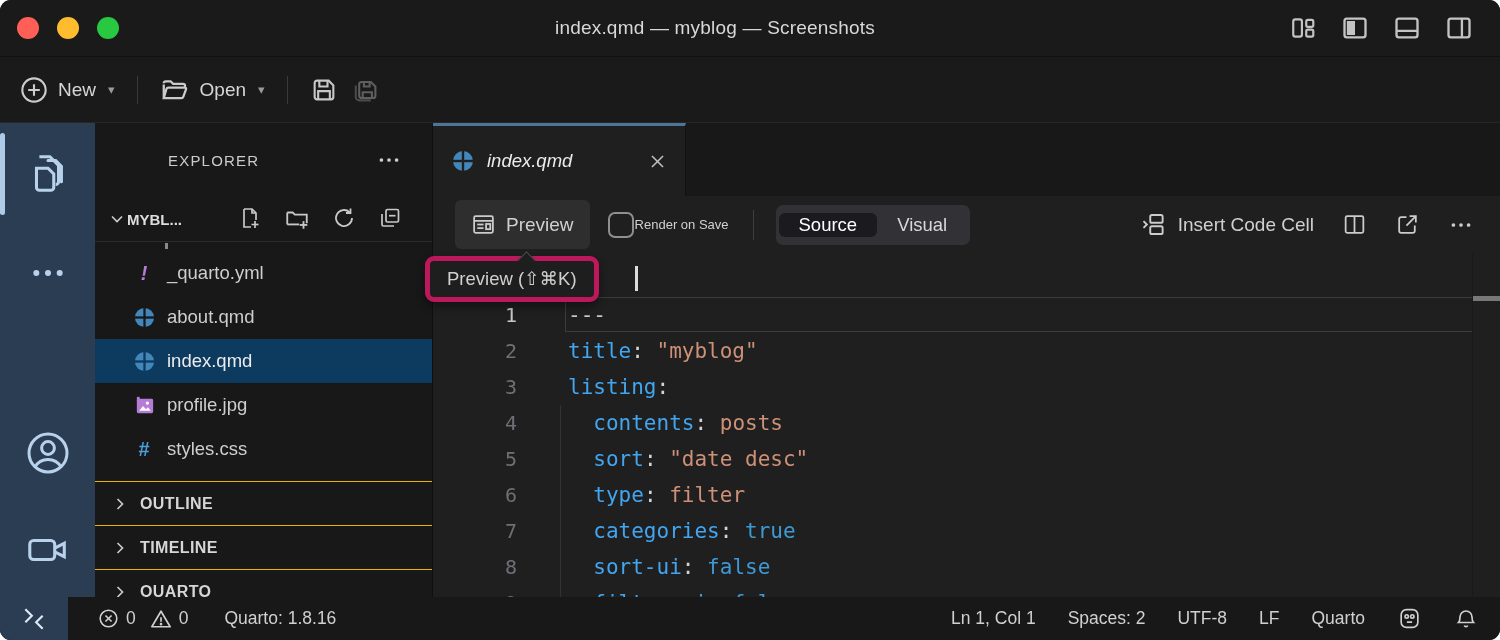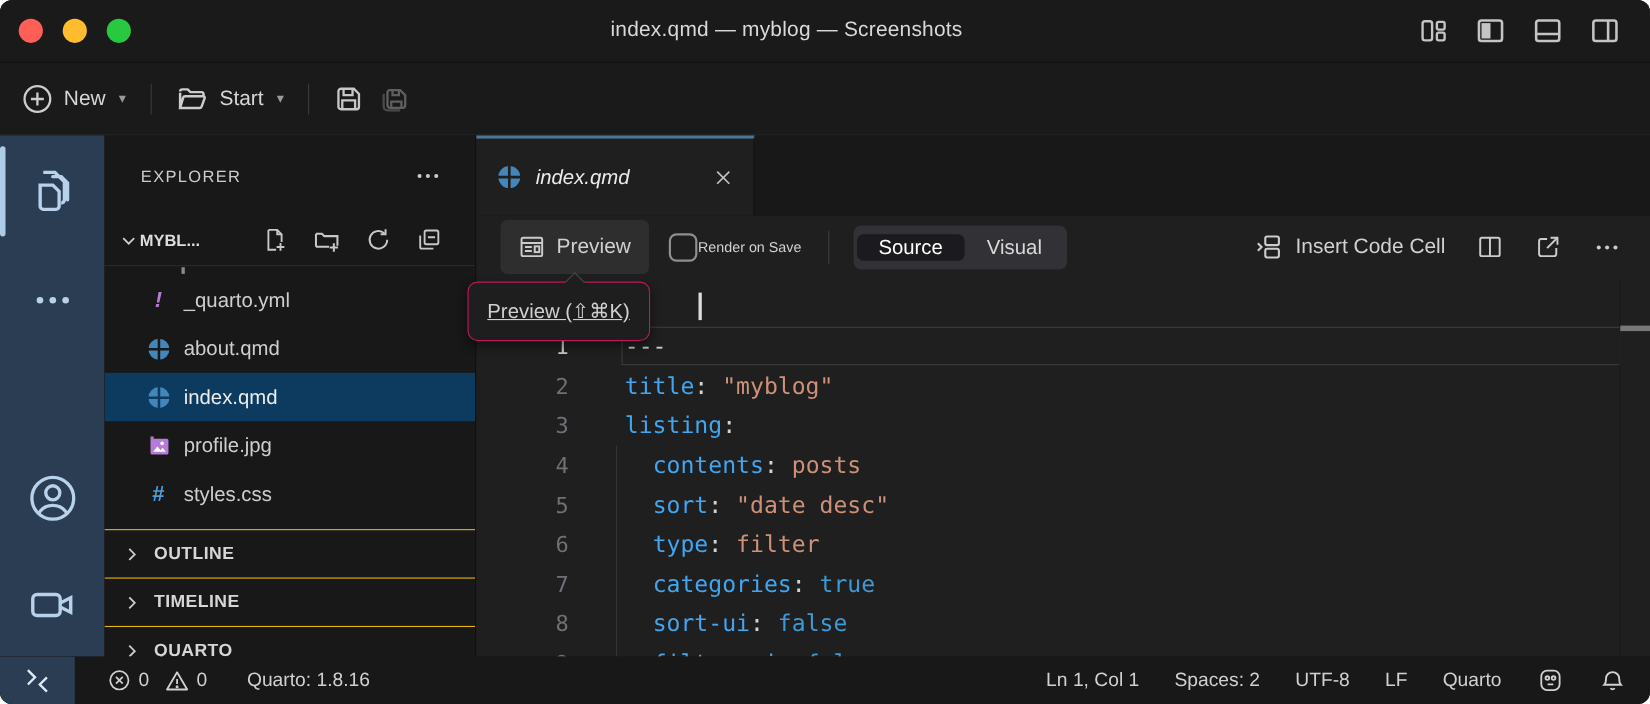--- a/index.html
+++ b/index.html
@@ -31,21 +31,21 @@
   .pillbtn{height:42px;border:1px solid #3e3e3e;border-radius:8px;background:#1f1f1f;display:flex;align-items:center;
     justify-content:center;font-size:19px;color:#d6d6d6;padding:0 22px;gap:12px;}
   
   .main{position:absolute;top:122px;left:0;right:0;bottom:43px;display:flex;border-top:1px solid #262626;overflow:hidden;}
   
   .activitybar{position:relative;width:95px;flex:none;background:#2b3d52;}
   .act-indicator{position:absolute;left:0;top:10px;width:5px;height:82px;background:#aecbe8;border-radius:3px;}
   .act-item{position:absolute;left:0;width:95px;display:flex;justify-content:center;color:#b9d2ec;}
   
   .sidebar{position:relative;width:338px;flex:none;background:#181818;border-right:1px solid #0f0f0f;overflow:hidden;}
-  .exp-header{height:74px;display:flex;align-items:center;padding:0 30px 0 33px;}
+  .exp-header{height:74px;display:flex;align-items:center;padding:0 30px 0 33px;margin-left:40px;}
   .exp-title{font-size:15px;letter-spacing:1.2px;color:#cccccc;flex:1;}
   .sec-row{height:44px;display:flex;align-items:center;padding:0 30px 0 12px;}
   .sec-name{font-size:15px;font-weight:700;color:#dddddd;margin-right:auto;}
   .sec-icons{display:flex;gap:22px;color:#c8c8c8;}
   .filelist{position:relative;border-top:1px solid #2b2b2b;padding-top:9px;}
   .partial-mark{position:absolute;left:70px;top:1px;width:3px;height:6px;background:#8a8a8a;}
   .frow{height:44px;display:flex;align-items:center;padding-left:36px;gap:10px;font-size:18.5px;color:#cecece;}
   .frow.selected{background:#0d3a5f;color:#ececec;}
   .ficon{width:26px;display:flex;justify-content:center;flex:none;}
   .yml-bang{color:#b57bd6;font-weight:700;font-size:20px;font-style:italic;}
@@ -83,22 +83,22 @@
   .code-line{height:36px;display:flex;align-items:center;font-size:21px;}
   .ln{width:84px;flex:none;text-align:right;color:#6d7075;font-size:20px;}
   .lt{padding-left:51px;white-space:pre;}
   .code-line.active .ln{color:#c9c9c9;}
   .tok-key{color:#42a5f0;}
   .tok-str{color:#ce9178;}
   .tok-bool{color:#3d9ad6;}
   .tok-punc{color:#d4d4d4;}
   .tok-meta{color:#c8c8c8;}
   
-  .tooltip{position:absolute;left:425px;top:256px;height:54px;background:#1e1e1e;border:1px solid #be185d;border-radius:9px;
-    display:flex;align-items:center;padding:0 17px;font-size:18.5px;color:#d0d0d0;z-index:60;box-shadow:0 4px 10px rgba(0,0,0,.45);white-space:nowrap;text-decoration:underline;}
+  .tooltip{position:absolute;left:425px;top:256px;height:46px;background:#1e1e1e;border:5px solid #be185d;border-radius:9px;
+    display:flex;align-items:center;padding:0 17px;font-size:18.5px;color:#d0d0d0;z-index:60;box-shadow:0 4px 10px rgba(0,0,0,.45);white-space:nowrap;}
   .tooltip .arrow{position:absolute;top:-7px;left:90px;width:13px;height:13px;background:#1e1e1e;
     border-left:1px solid #4a4a4a;border-top:1px solid #4a4a4a;transform:rotate(45deg);}
   
   .statusbar{position:absolute;left:0;right:0;bottom:0;height:43px;background:#181818;display:flex;align-items:center;font-size:17.5px;color:#d0d0d0;}
   .remote{width:68px;height:43px;background:#2b3d52;display:flex;align-items:center;justify-content:center;flex:none;color:#dce8f5;}
   .sb-item{display:flex;align-items:center;gap:7px;}
   .sb-left{display:flex;align-items:center;gap:14px;margin-left:30px;}
   .sb-right{margin-left:auto;display:flex;align-items:center;gap:32px;padding-right:22px;}
 </style>
 </head>
@@ -156,21 +156,21 @@
         <span class="caret">▾</span>
       </div>
       <div class="vdiv"></div>
       <div class="ab-btn">
         <span>
           <svg width="30" height="30" viewBox="0 0 24 24" fill="none" stroke="#cccccc" stroke-width="1.8">
             <path d="M3 6.5c0-.8.7-1.5 1.5-1.5h4l2 2h8c.8 0 1.5.7 1.5 1.5V10"></path>
             <path d="M3 18.5V7.5M3 18.5h14.2c.7 0 1.2-.4 1.4-1l2.2-6c.3-.8-.3-1.5-1.1-1.5H6.6c-.7 0-1.2.4-1.4 1L3 18.5z"></path>
           </svg>
         </span>
-        <span>Start</span>
+        <span>Open</span>
         <span class="caret">▾</span>
       </div>
       <div class="vdiv"></div>
       <div class="ab-btn">
         <span>
           <svg width="28" height="28" viewBox="0 0 24 24" fill="none" stroke="#c8c8c8" stroke-width="1.8">
             <path d="M4 6a2 2 0 0 1 2-2h10l4 4v10a2 2 0 0 1-2 2H6a2 2 0 0 1-2-2V6z"></path>
             <path d="M8 4v5h7V4"></path>
               <path d="M7 20v-7h10v7"></path>
           </svg>

